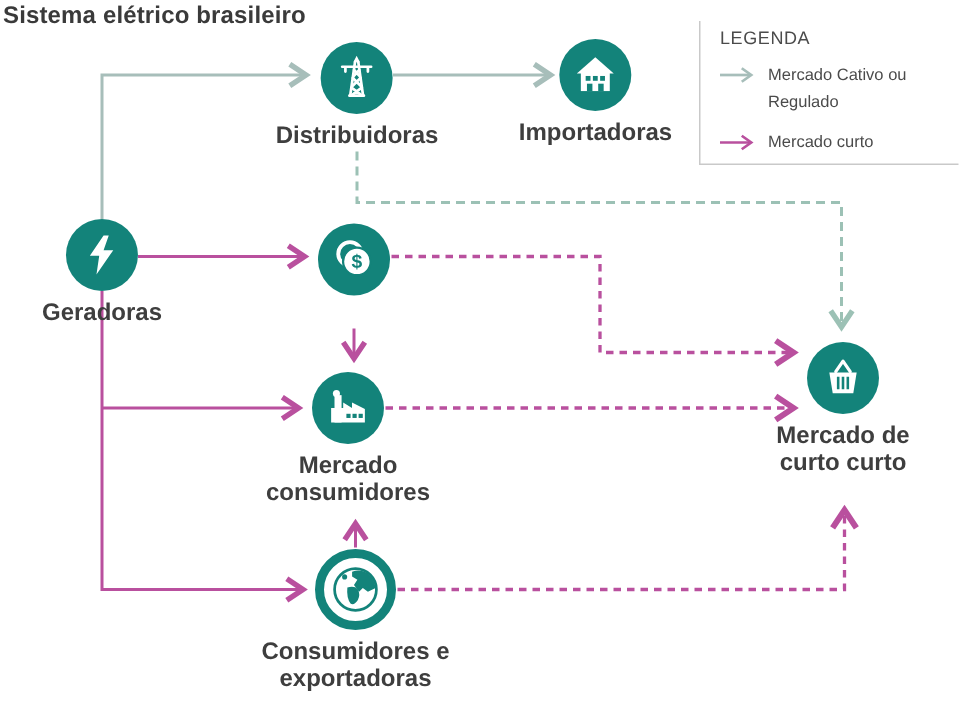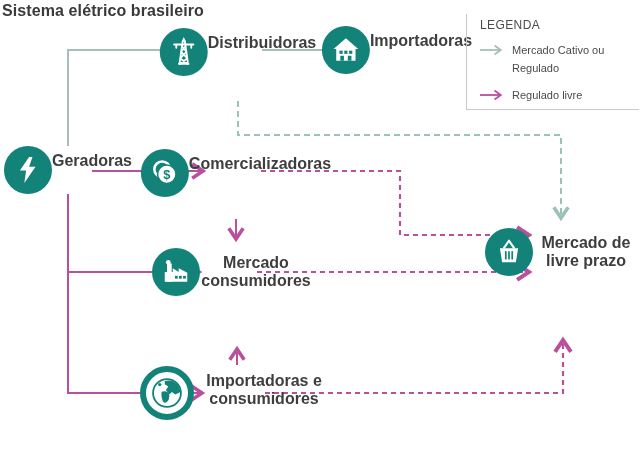--- a/index.html
+++ b/index.html
@@ -10,21 +10,21 @@
     --label-text:#3E3E3E;
     --legend-text:#4B4B4B;
     --legend-border:#C9C9C9;
     --background:#FFFFFF;
   }
   html,body{margin:0;padding:0;}
   body{font-family:"Liberation Sans", sans-serif; background:#fff;}
   .stage{position:relative;width:640px;height:468px;background:var(--background);overflow:hidden;}
   .page-title{position:absolute;left:2px;top:2px;font-size:16px;font-weight:bold;color:#3A3A3A;letter-spacing:.1px;}
   svg.edges{position:absolute;left:0;top:0;}
-  .node{position:absolute;display:flex;flex-direction:row;transform:translateX(-50%);}
+  .node{position:absolute;display:flex;flex-direction:column;align-items:center;transform:translateX(-50%);}
   .circle{width:48px;height:48px;border-radius:50%;background:var(--node-teal);display:flex;align-items:center;justify-content:center;flex:0 0 auto;}
   .circle.ring{width:54px;height:54px;background:#fff;border:6px solid var(--node-teal);box-sizing:border-box;}
   .nlabel{margin-top:6px;font-size:16px;font-weight:bold;color:var(--label-text);text-align:center;line-height:18px;}
   .legend{position:absolute;left:466px;top:14px;width:173px;height:96px;border-left:1px solid var(--legend-border);border-bottom:1px solid var(--legend-border);box-sizing:border-box;padding:4px 0 0 13px;}
   .legend-title{font-size:12px;color:var(--legend-text);letter-spacing:.4px;}
   .legend-item{display:flex;align-items:flex-start;margin-top:9px;color:var(--legend-text);font-size:11px;line-height:18px;}
   .legend-item svg{margin:3px 6px 0 0;flex:0 0 auto;}
   .legend-item .cativo{stroke:var(--market-cativo-line);}
   .legend-item .livre{stroke:var(--market-livre-line);}
   .legend-item span{display:block;width:118px;}
@@ -105,21 +105,20 @@
   </div>
 
   <div class="node" style="left:236px;top:149px">
     <div class="circle">
       <svg width="30" height="30" viewBox="0 0 28 28">
         <circle cx="11.5" cy="10.5" r="7.3" fill="none" stroke="#fff" stroke-width="2.4"></circle>
         <circle cx="15.8" cy="15.2" r="8.6" fill="#fff" stroke="#13837A" stroke-width="1.4"></circle>
         <text x="15.8" y="19.4" text-anchor="middle" font-size="12" font-weight="bold" fill="#13837A" font-family="Liberation Sans, sans-serif">$</text>
       </svg>
     </div>
-    <div class="nlabel" style="white-space:nowrap">Comercializadoras</div>
   </div>
 
   <div class="node" style="left:232px;top:248px">
     <div class="circle">
       <svg width="30" height="30" viewBox="0 0 28 28">
         <circle cx="6.8" cy="5" r="2.2" fill="#fff"></circle>
         <rect x="5.6" y="6" width="4.4" height="17" fill="#fff"></rect>
         <polygon points="3.5,23 3.5,14 11,14 11,10.5 16.5,14 16.5,10.5 24.5,14.6 24.5,23" fill="#fff"></polygon>
         <g fill="#13837A">
           <rect x="13" y="17.6" width="2.6" height="2.6"></rect>
@@ -136,48 +135,48 @@
       <svg width="30" height="30" viewBox="0 0 28 28">
         <polyline points="9.5,10 14,3.5 18.5,10" fill="none" stroke="#fff" stroke-width="2" stroke-linecap="round" stroke-linejoin="round"></polyline>
         <polygon points="5.5,10.5 22.5,10.5 20.4,23.5 7.6,23.5" fill="#fff"></polygon>
         <g stroke="#13837A" stroke-width="1.6">
           <line x1="11" y1="13.2" x2="11" y2="21"></line>
             <line x1="14" y1="13.2" x2="14" y2="21"></line>
             <line x1="17" y1="13.2" x2="17" y2="21"></line>
         </g>
       </svg>
     </div>
-    <div class="nlabel" style="width:106px">Mercado de livre prazo</div>
+    <div class="nlabel" style="width:106px">Mercado de curto curto</div>
   </div>
 
   <div class="node" style="left:237px;top:366px">
     <div class="circle ring">
       <svg width="34" height="34" viewBox="0 0 30 30">
         <circle cx="15" cy="15" r="12.3" fill="#fff" stroke="#13837A" stroke-width="1.6"></circle>
         <g fill="#13837A">
           <path d="M13 4.5 q6 -2 10.5 2.3 q3.5 3.8 3 7.5 l-4.2 2 -3 -2.2 -2.2 2.2 -3 -4 2 -3 -3.1 -2 z"></path>
           <path d="M10.2 13.8 q4.2 -1.2 6.2 1 q1.6 3.2 0 6.4 q-2 3.2 -4.2 2.2 q-2.6 -3.4 -2 -9.6 z"></path>
           <circle cx="8.6" cy="7.6" r="1.5"></circle>
         </g>
       </svg>
     </div>
-    <div class="nlabel" style="width:140px">Importadoras e consumidores</div>
+    <div class="nlabel" style="width:140px">Consumidores e exportadoras</div>
   </div>
 
   <div class="legend">
     <div class="legend-title">LEGENDA</div>
     <div class="legend-item">
       <svg class="cativo" width="26" height="12" viewBox="0 0 26 12" fill="none" stroke-width="1.8">
         <path d="M0 6 H20"></path>
           <path d="M14.5 1.5 L20.8 6 L14.5 10.5"></path>
       </svg>
       <span>Mercado Cativo ou Regulado</span>
     </div>
     <div class="legend-item">
       <svg class="livre" width="26" height="12" viewBox="0 0 26 12" fill="none" stroke-width="1.8">
         <path d="M0 6 H20"></path>
           <path d="M14.5 1.5 L20.8 6 L14.5 10.5"></path>
       </svg>
-      <span>Regulado livre</span>
+      <span>Mercado curto</span>
     </div>
   </div>
 
 </div>
 
 </body></html>

